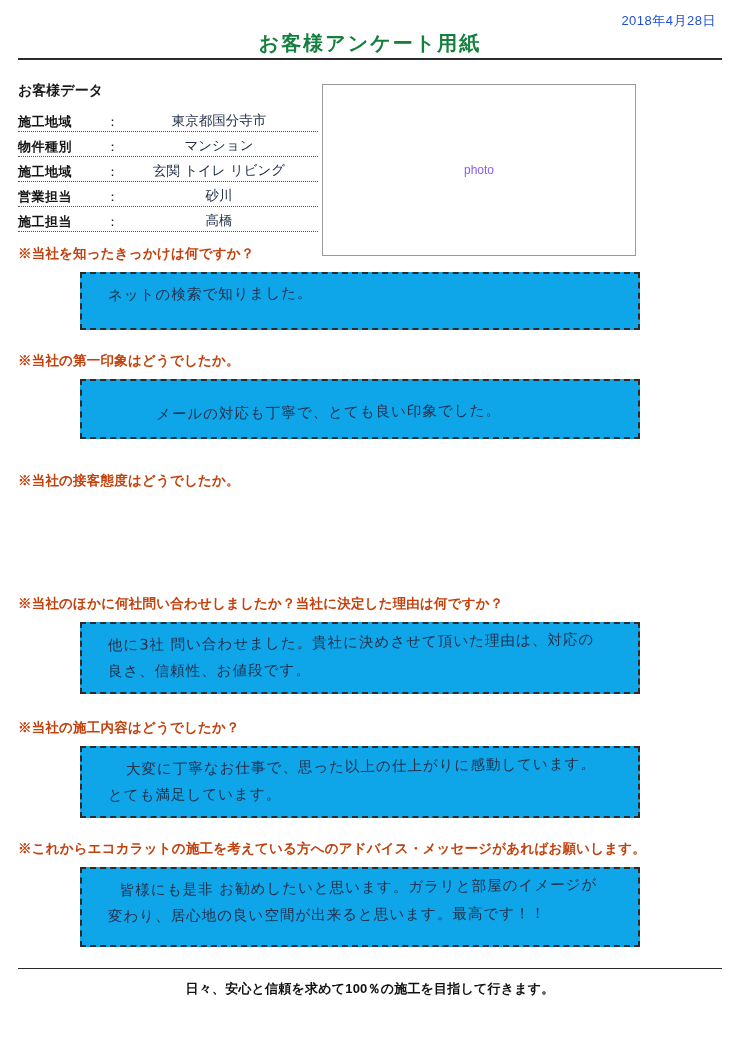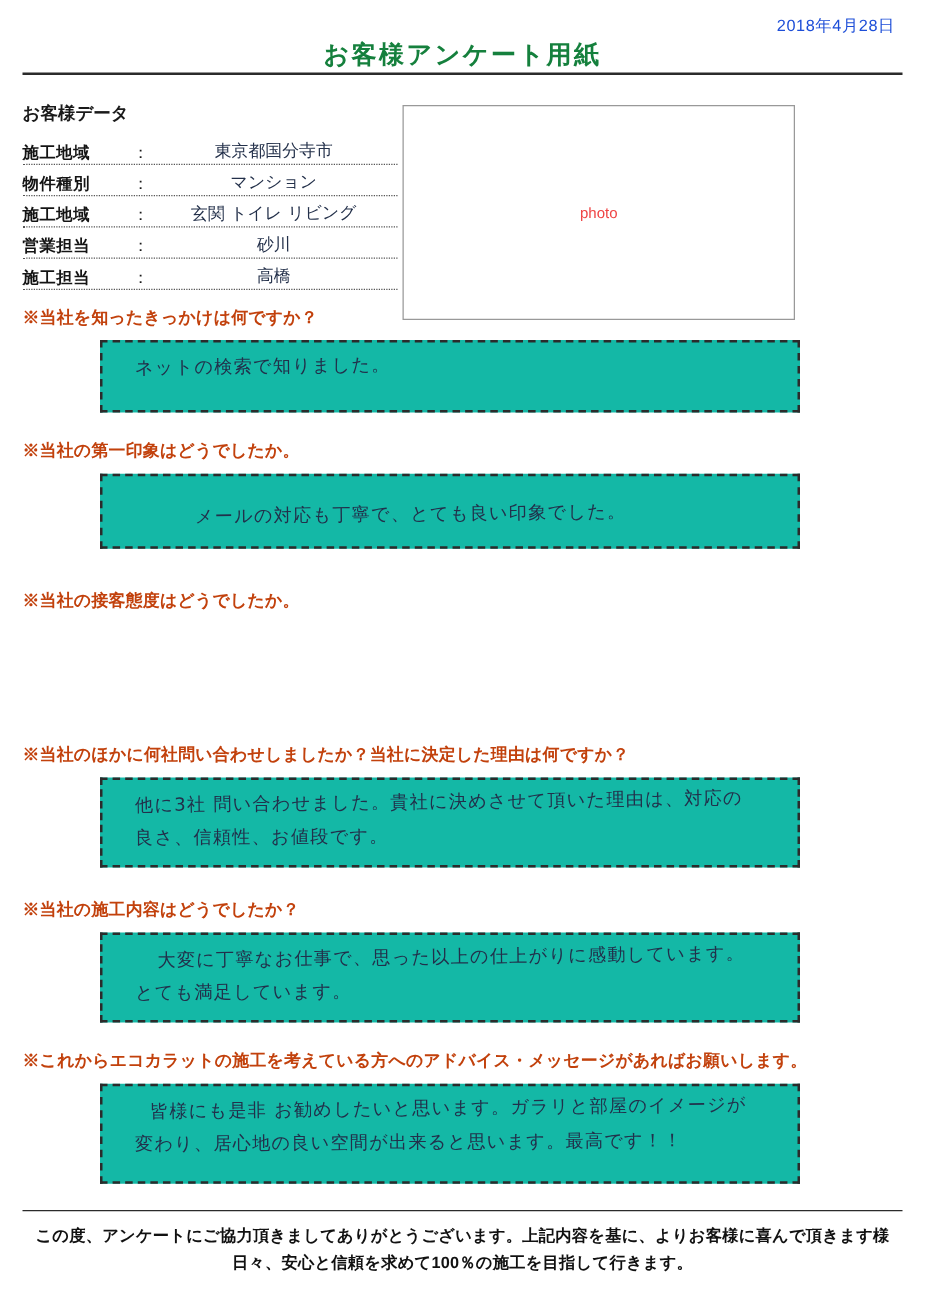--- a/index.html
+++ b/index.html
@@ -100,40 +100,40 @@
     border: 1px solid #999;
     background: #fff;
   }
   .photo-box .ph {
     position: absolute;
     left: 0; right: 0;
     top: 50%;
     transform: translateY(-50%);
     text-align: center;
     font-size: 12px;
-    color: #ef4444;
+    color: #8b5cf6;
     font-family: "Liberation Sans", sans-serif;
   }
 
   
   .qa {
     position: absolute;
     left: 18px;
     width: 704px;
   }
   .qa .q {
     font-size: 13.5px;
     font-weight: bold;
     color: #c2410c;
     letter-spacing: 0.2px;
     margin-bottom: 9px;
   }
   .answer-box {
     border: 2px dashed #2b2b2b;
-    background: #14b8a6;
+    background: #0ea5e9;
     box-sizing: border-box;
     padding: 8px 14px;
     position: relative;
   }
   .answer-box .hw {
     font-family: "DejaVu Sans", sans-serif;
     color: #22304b;
     font-size: 14.5px;
     line-height: 26px;
     letter-spacing: 1px;
@@ -258,17 +258,16 @@
     <div class="answer-box box-inset" style="height:80px;">
       <div class="hw indent3">
         <span class="l1" style="margin-left:12px;">皆様にも是非 お勧めしたいと思います。ガラリと部屋のイメージが</span>
         <span class="l2">変わり、居心地の良い空間が出来ると思います。最高です！！</span>
       </div>
     </div>
   </div>
 
   <div class="footer-rule"></div>
   <div class="footer">
-    <div>この度、アンケートにご協力頂きましてありがとうございます。上記内容を基に、よりお客様に喜んで頂きます様</div>
     <div>日々、安心と信頼を求めて100％の施工を目指して行きます。</div>
   </div>
 
 </div>
 
 </body></html>

